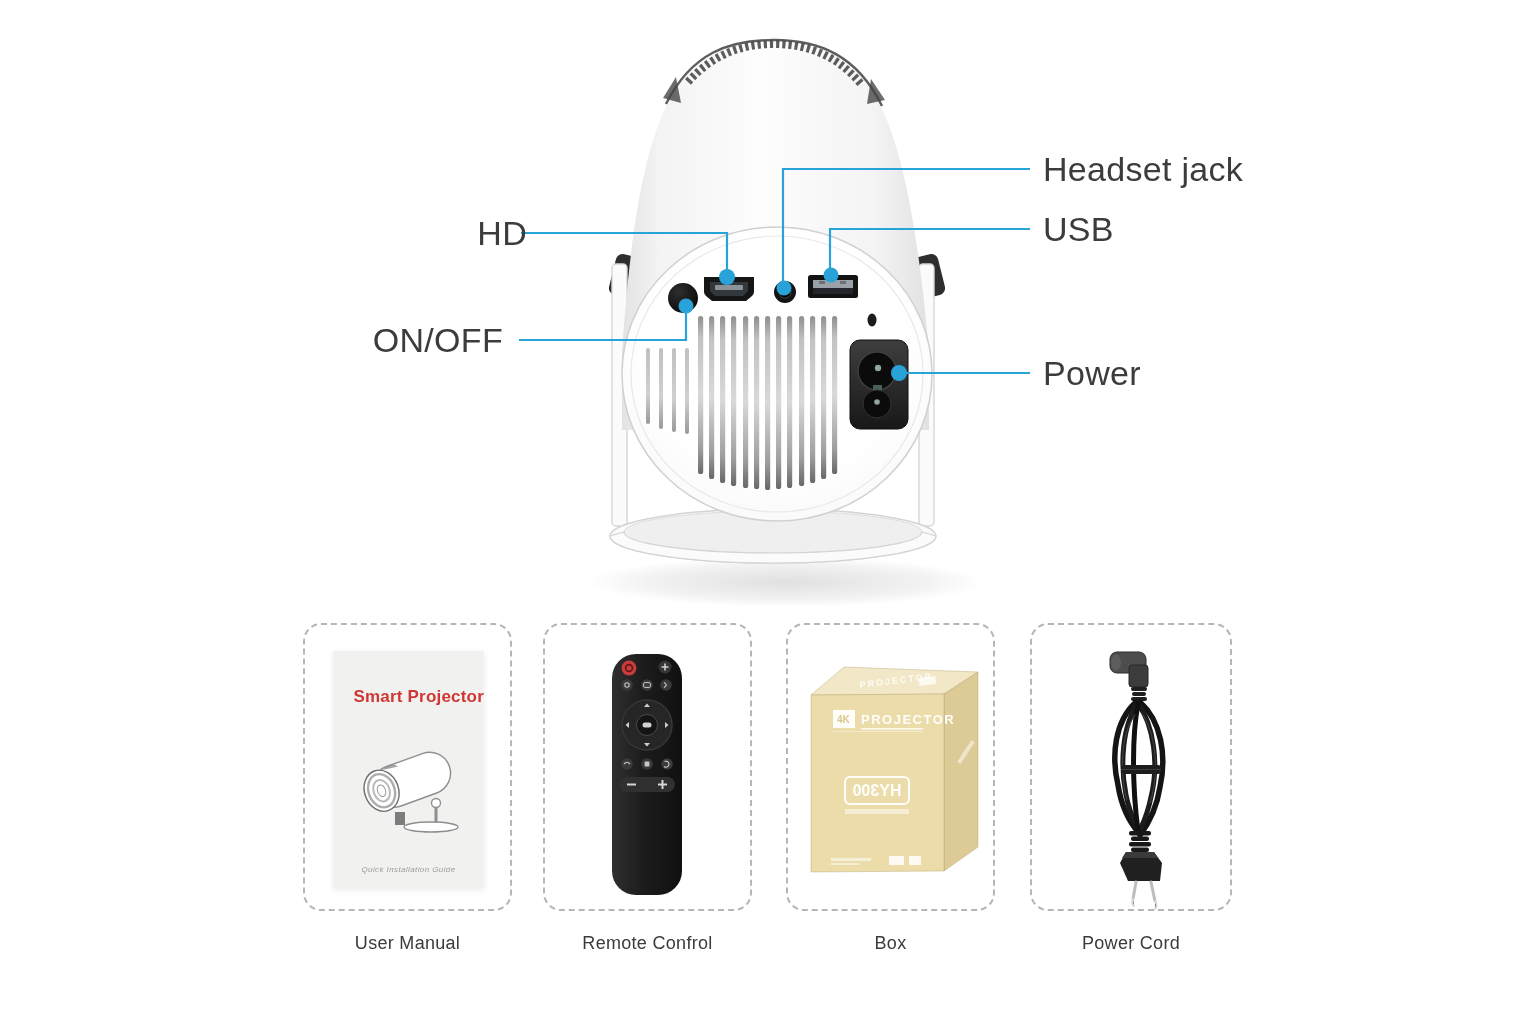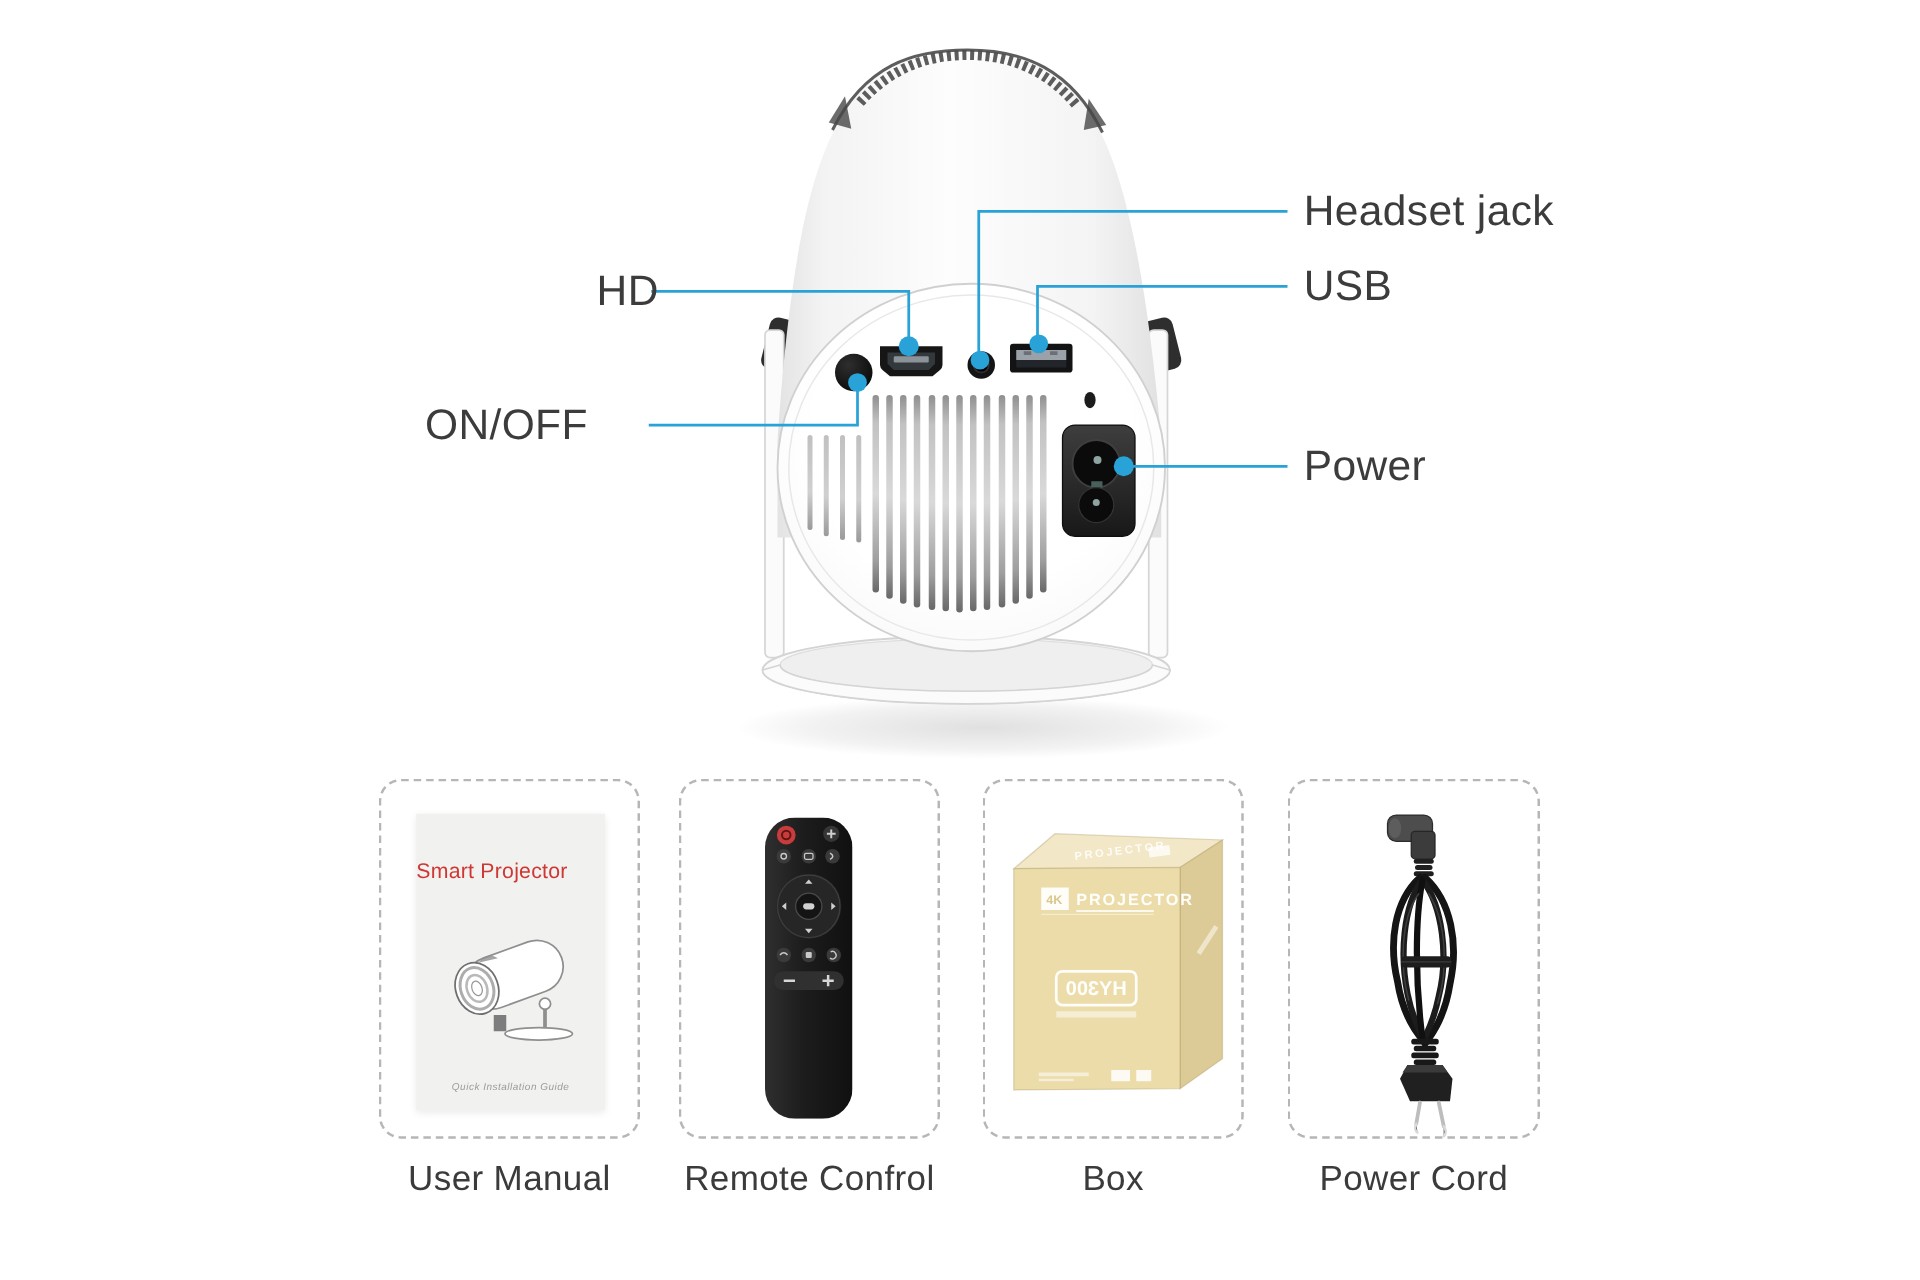--- a/index.html
+++ b/index.html
@@ -6,50 +6,50 @@
   .page{
     position:relative;width:1536px;height:1024px;background:#ffffff;overflow:hidden;
     font-family:"Liberation Sans", sans-serif;
   }
   
   .callout{
     position:absolute;font-size:34px;line-height:34px;color:#3c3c3c;
     letter-spacing:.3px;white-space:nowrap;
   }
   .lbl-hd{left:400px;width:127px;top:216px;text-align:right;}
-  .lbl-onoff{left:340px;width:163px;top:323px;text-align:left;}
+  .lbl-onoff{left:340px;width:163px;top:323px;text-align:right;}
   .lbl-headset{left:1043px;top:152px;}
   .lbl-usb{left:1043px;top:212px;}
   .lbl-power{left:1043px;top:356px;}
   .main-svg{position:absolute;left:0;top:0;}
   
   .card{
     position:absolute;top:623px;height:288px;box-sizing:border-box;
     border:2px dashed #b6b6b6;border-radius:18px;background:#ffffff;
   }
   .card1{left:303px;width:209px;}
   .card2{left:543px;width:209px;}
   .card3{left:786px;width:209px;}
   .card4{left:1030px;width:202px;}
   .item-label{
-    position:absolute;top:926px;font-size:28px;line-height:34px;color:#3b3b3b;
+    position:absolute;top:926px;font-size:18px;line-height:34px;color:#3b3b3b;
     text-align:center;letter-spacing:.3px;
   }
   .il1{left:303px;width:209px;}
   .il2{left:543px;width:209px;}
   .il3{left:786px;width:209px;}
   .il4{left:1030px;width:202px;}
   
   .booklet{
     position:absolute;left:28px;top:26px;width:151px;height:237px;background:#f1f1ef;
     box-shadow:0 2px 6px rgba(0,0,0,.08);
   }
   .booklet-title{
-    position:absolute;top:36px;left:0;width:100%;text-align:left;
-    color:#ce3733;font-weight:normal;font-size:17px;letter-spacing:.2px;
+    position:absolute;top:36px;left:0;width:100%;text-align:right;
+    color:#ce3733;font-weight:bold;font-size:17px;letter-spacing:.2px;
   }
   .booklet-art{position:absolute;left:10px;top:68px;}
   .booklet-footer{
     position:absolute;bottom:14px;left:0;width:100%;text-align:center;
     font-size:8px;color:#9b9b9b;letter-spacing:.4px;font-style:italic;
   }
   .fit{position:absolute;left:0;top:0;}
 </style>
 </head>
 <body>

